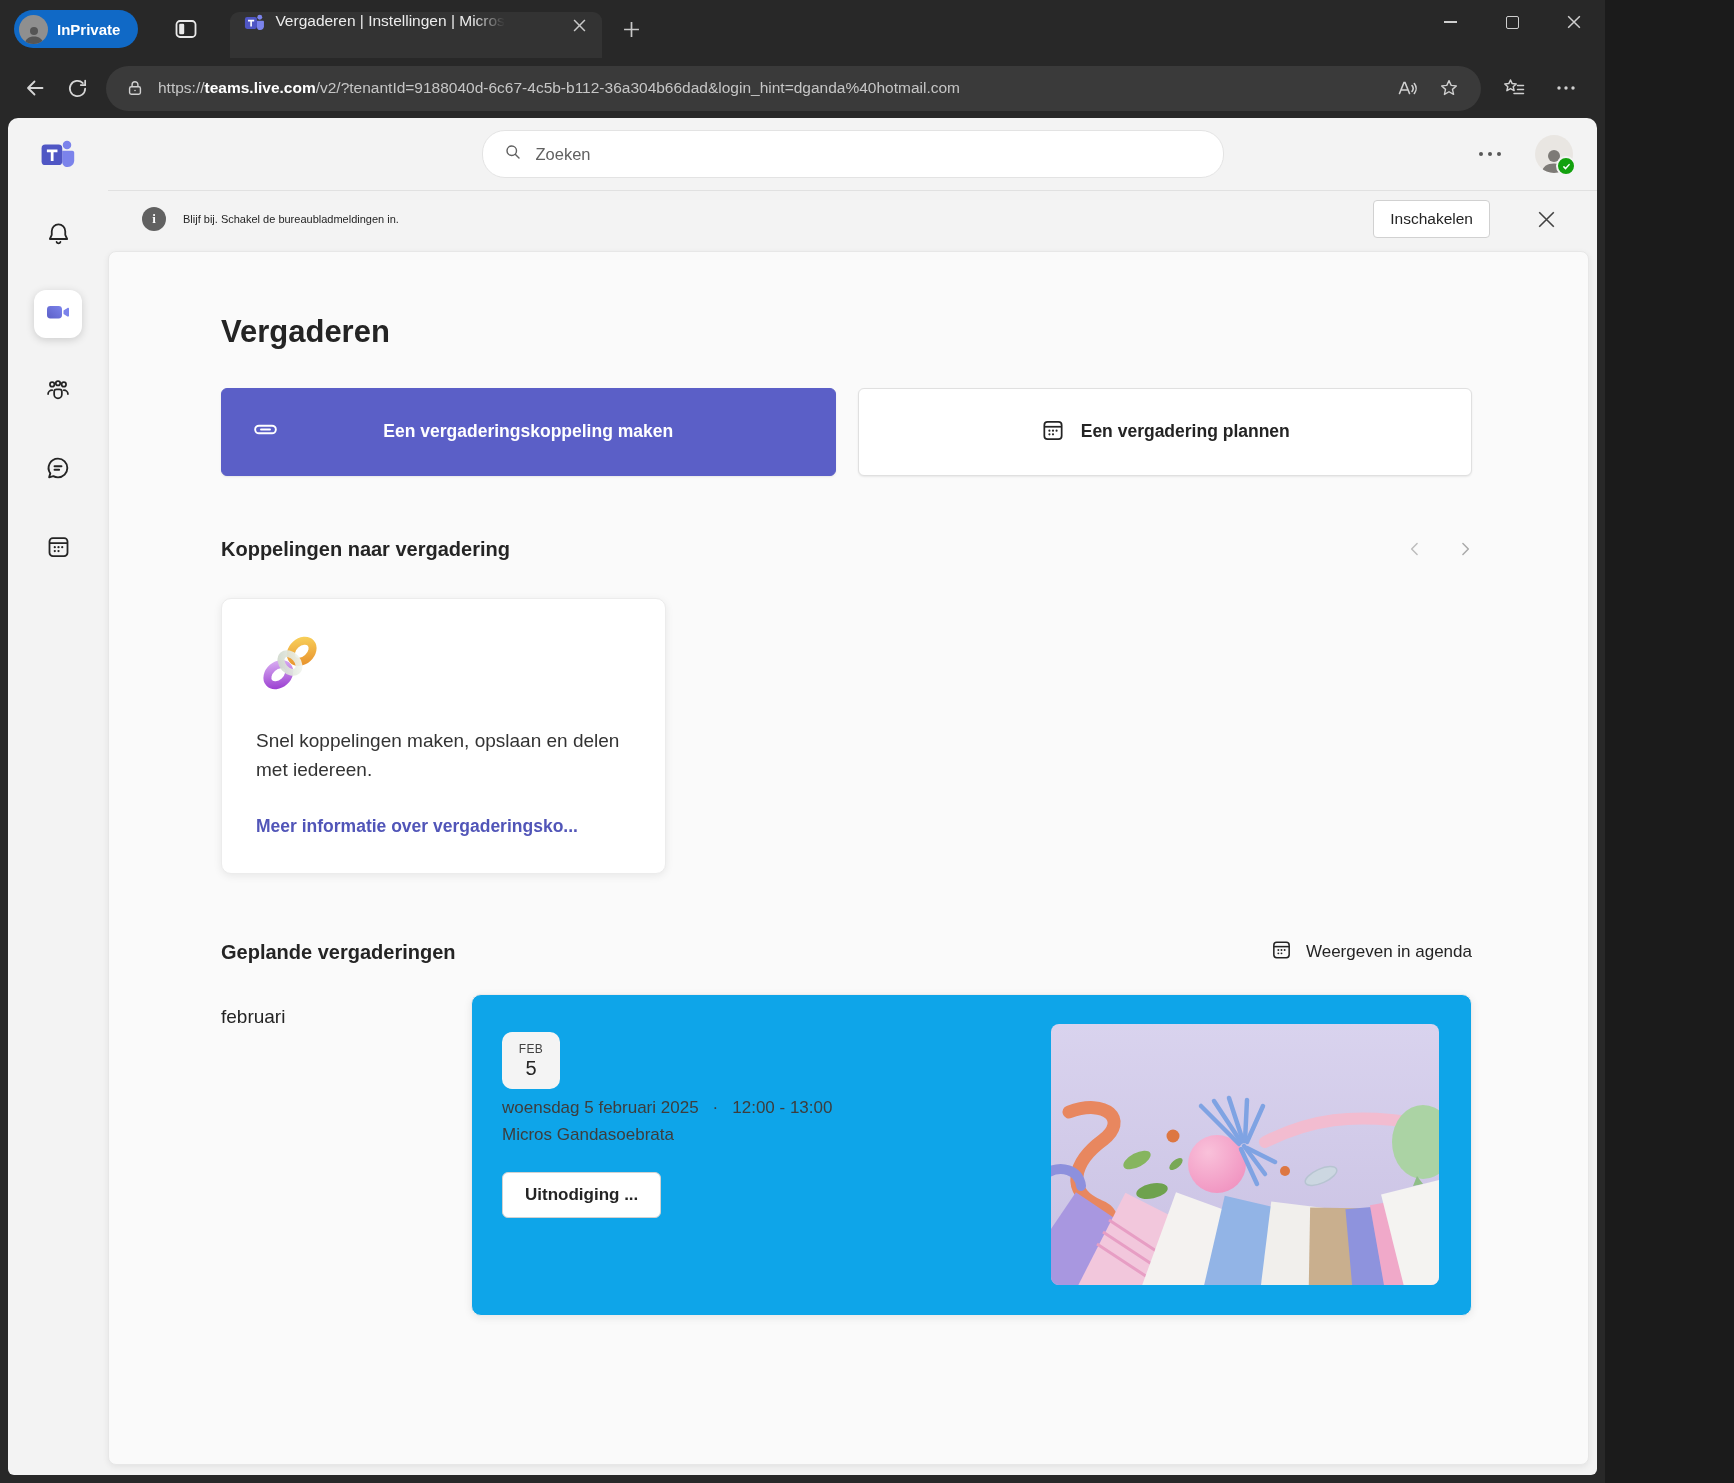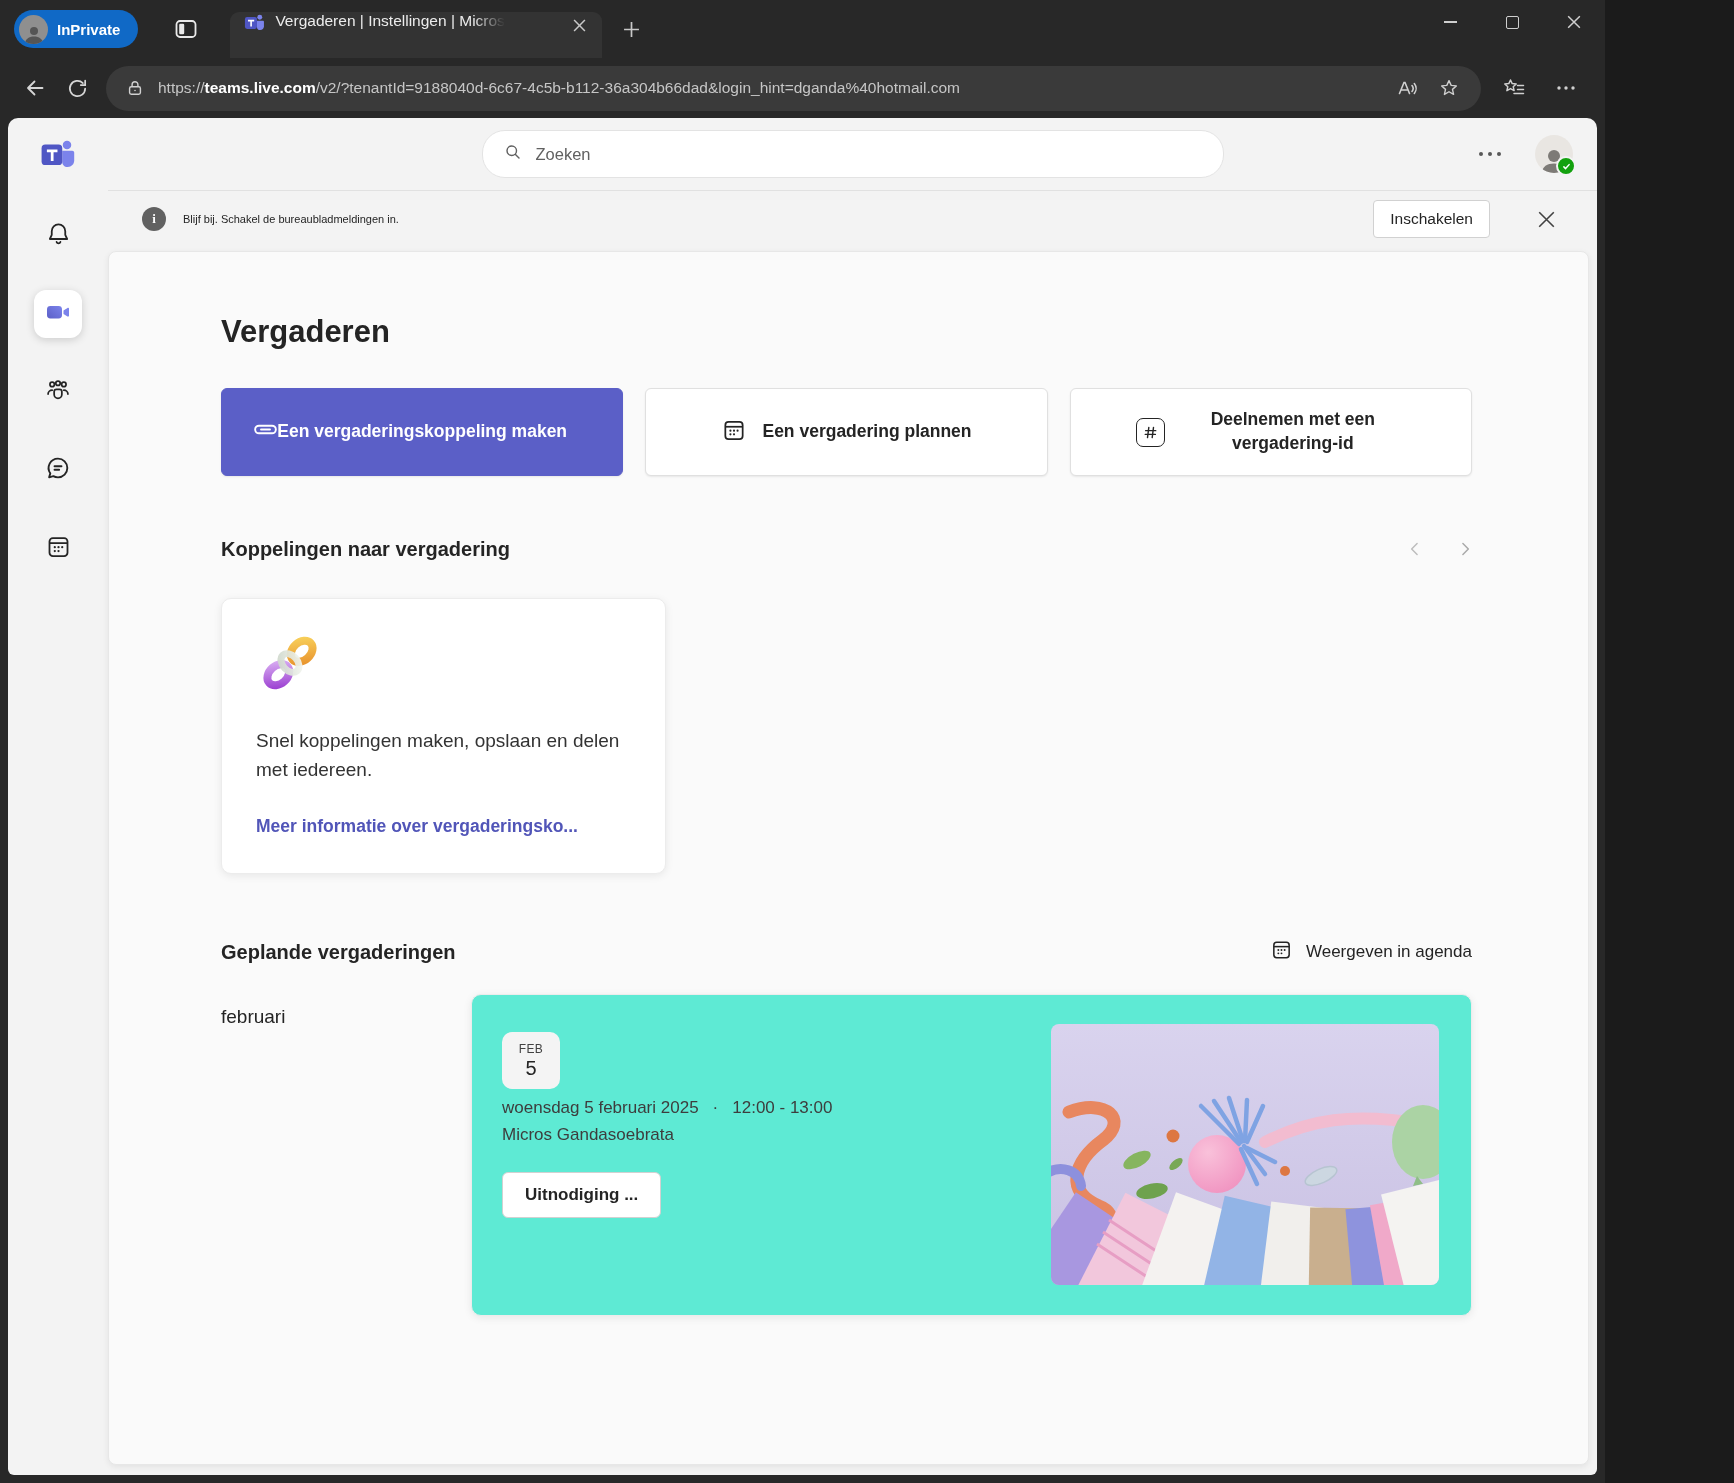--- a/index.html
+++ b/index.html
@@ -72,21 +72,21 @@
   .linkcard{width:445px;box-sizing:border-box;background:#fff;border:1px solid #ececec;border-radius:10px;box-shadow:0 2px 8px rgba(0,0,0,.08);padding:30px 34px 36px;margin-bottom:64px;cursor:pointer;}
   .chainicon{width:68px;height:68px;margin-bottom:30px;}
   .linkcard p{font-size:19px;color:#333;line-height:1.5;margin:0 0 32px;}
   .linkcard a{font-size:17.5px;font-weight:700;color:#5155b8;text-decoration:none;cursor:pointer;}
 
   .sectionrow.meetings{margin-bottom:28px;}
   .agenda{display:flex;align-items:center;gap:13px;font-size:17px;color:#242424;cursor:pointer;}
 
   .monthrow{display:flex;}
   .month{width:250px;flex:none;font-size:19px;color:#242424;padding-top:12px;}
-  .meetingcard{flex:1;position:relative;background:#5eead4;border:1px solid #ececec;border-radius:10px;box-shadow:0 2px 8px rgba(0,0,0,.08);height:322px;box-sizing:border-box;padding:37px 0 0 30px;cursor:pointer;}
+  .meetingcard{flex:1;position:relative;background:#0ea5e9;border:1px solid #ececec;border-radius:10px;box-shadow:0 2px 8px rgba(0,0,0,.08);height:322px;box-sizing:border-box;padding:37px 0 0 30px;cursor:pointer;}
   .datebadge{width:58px;height:57px;background:#f4f4f4;border-radius:10px;display:flex;flex-direction:column;align-items:center;justify-content:center;gap:1px;}
   .dm{font-size:12px;color:#424242;letter-spacing:.4px;}
   .dd{font-size:20px;color:#242424;}
   .mtitle{margin-top:40px;font-size:19.5px;font-weight:700;color:#242424;}
   .mmeta{margin-top:9px;font-size:17px;color:#3d3d3d;display:flex;gap:14px;align-items:center;}
   .morg{margin-top:7px;font-size:17px;color:#3d3d3d;}
   .invite{margin-top:27px;height:46px;padding:0 22px;background:#fff;border:1px solid #d1d1d1;border-radius:6px;font-size:17px;font-weight:700;color:#242424;font-family:inherit;cursor:pointer;}
   .illus{position:absolute;top:29px;right:32px;width:388px;height:261px;border-radius:8px;overflow:hidden;}
 </style>
 </head>
@@ -339,28 +339,20 @@
                   <circle cx="8.7" cy="12.6" r="1" fill="#242424" stroke="none"></circle>
                   <circle cx="12" cy="12.6" r="1" fill="#242424" stroke="none"></circle>
                   <circle cx="15.3" cy="12.6" r="1" fill="#242424" stroke="none"></circle>
                   <circle cx="8.7" cy="16" r="1" fill="#242424" stroke="none"></circle>
                   <circle cx="12" cy="16" r="1" fill="#242424" stroke="none"></circle>
                 </svg>
             </span>
             <span class="actlabel">Een vergadering plannen</span>
           </button>
 
-          <button class="act">
-            <span class="hashicon">
-              <svg width="15" height="15" viewBox="0 0 16 16" fill="none" stroke="#242424" stroke-width="1.5" stroke-linecap="round">
-                  <path d="M6.2 2.5L4.8 13.5M11.2 2.5L9.8 13.5M2.8 6h10.8M2.4 10h10.8"></path>
-                </svg>
-            </span>
-            <span class="actlabel w3">Deelnemen met een vergadering-id</span>
-          </button>
         </div>
 
         <div class="sectionrow">
           <h2>Koppelingen naar vergadering</h2>
           <div class="chevrons">
             <span class="chev">
               <svg width="20" height="20" viewBox="0 0 24 24" fill="none" stroke="#bdbdbd" stroke-width="1.8" stroke-linecap="round" stroke-linejoin="round">
                   <path d="M14.5 5.5L8 12l6.5 6.5"></path>
                 </svg>
             </span>

